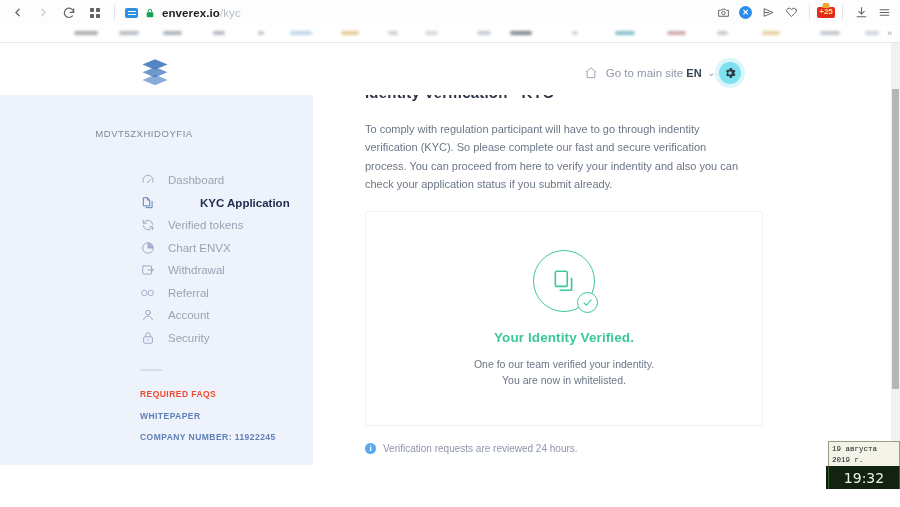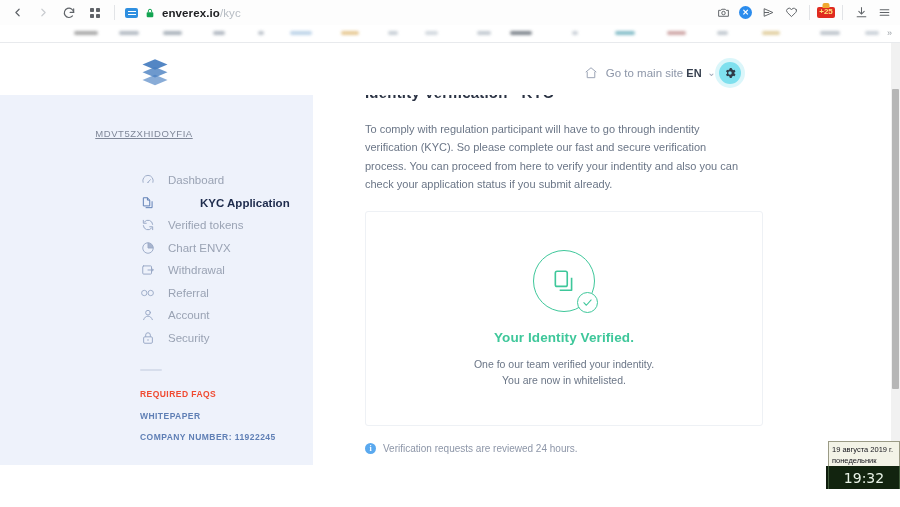--- a/index.html
+++ b/index.html
@@ -97,21 +97,21 @@
   }
   .gear-btn svg{display:block}
 
   
   .sidebar{
     position:absolute; left:0; top:52px; width:313px; height:370px;
     background:#eef2fb;
   }
   .username{
     text-align:center; font-size:9.5px; color:#7f8798; letter-spacing:.55px;
-    margin-top:33px; padding-right:25px;text-decoration:underline;
+    margin-top:33px; padding-right:25px;
   }
   .nav{ margin-top:30px; padding-left:140px; }
   .nav-item{
     display:flex; align-items:center; gap:13px; height:22.5px; margin-bottom:0px;
     color:#9aa3b4; font-size:11.5px;
   }
   .nav-item .ni-ic{ width:15px; height:15px; display:flex; align-items:center; justify-content:center; color:#9aa9c6; }
   .nav-item.active{ color:#1d2b4c; font-weight:700;gap:45px; }
   .nav-item.active .ni-ic{ color:#5f7fb5; }
   .nav-divider{ width:22px; height:2px; background:#d7deec; margin:20px 0 0 140px; border-radius:2px;}
@@ -182,21 +182,21 @@
   }
 
   
   .desktop{
     position:absolute; left:0; top:465px; width:900px; height:42px; background:#ffffff;
   }
   
   .tooltip{
     position:absolute; left:828px; top:441px; width:72px; height:26px;
     background:#f3f3e7; border:1px solid #9b9b86; font-size:7.5px; color:#14141b;
-    padding:2px 3px; line-height:11px; font-family:Liberation Sans, sans-serif;
+    padding:2px 3px; line-height:11px; font-family:Liberation Mono, monospace;
   }
   .taskbar-clock{
     position:absolute; left:828px; top:466px; width:72px; height:23px;
     background:#12240f;
     display:flex; align-items:center; justify-content:center;
     border-left:1px solid #3f5a3a; border-right:1px solid #3f5a3a;
   }
   .taskbar-clock span{ color:#e9f3e7; font-size:14px; font-family:"DejaVu Sans", sans-serif; }
   .tb-left-edge{ position:absolute; left:826px; top:466px; width:3px; height:23px; background:#0e1c0c;}
 </style>

